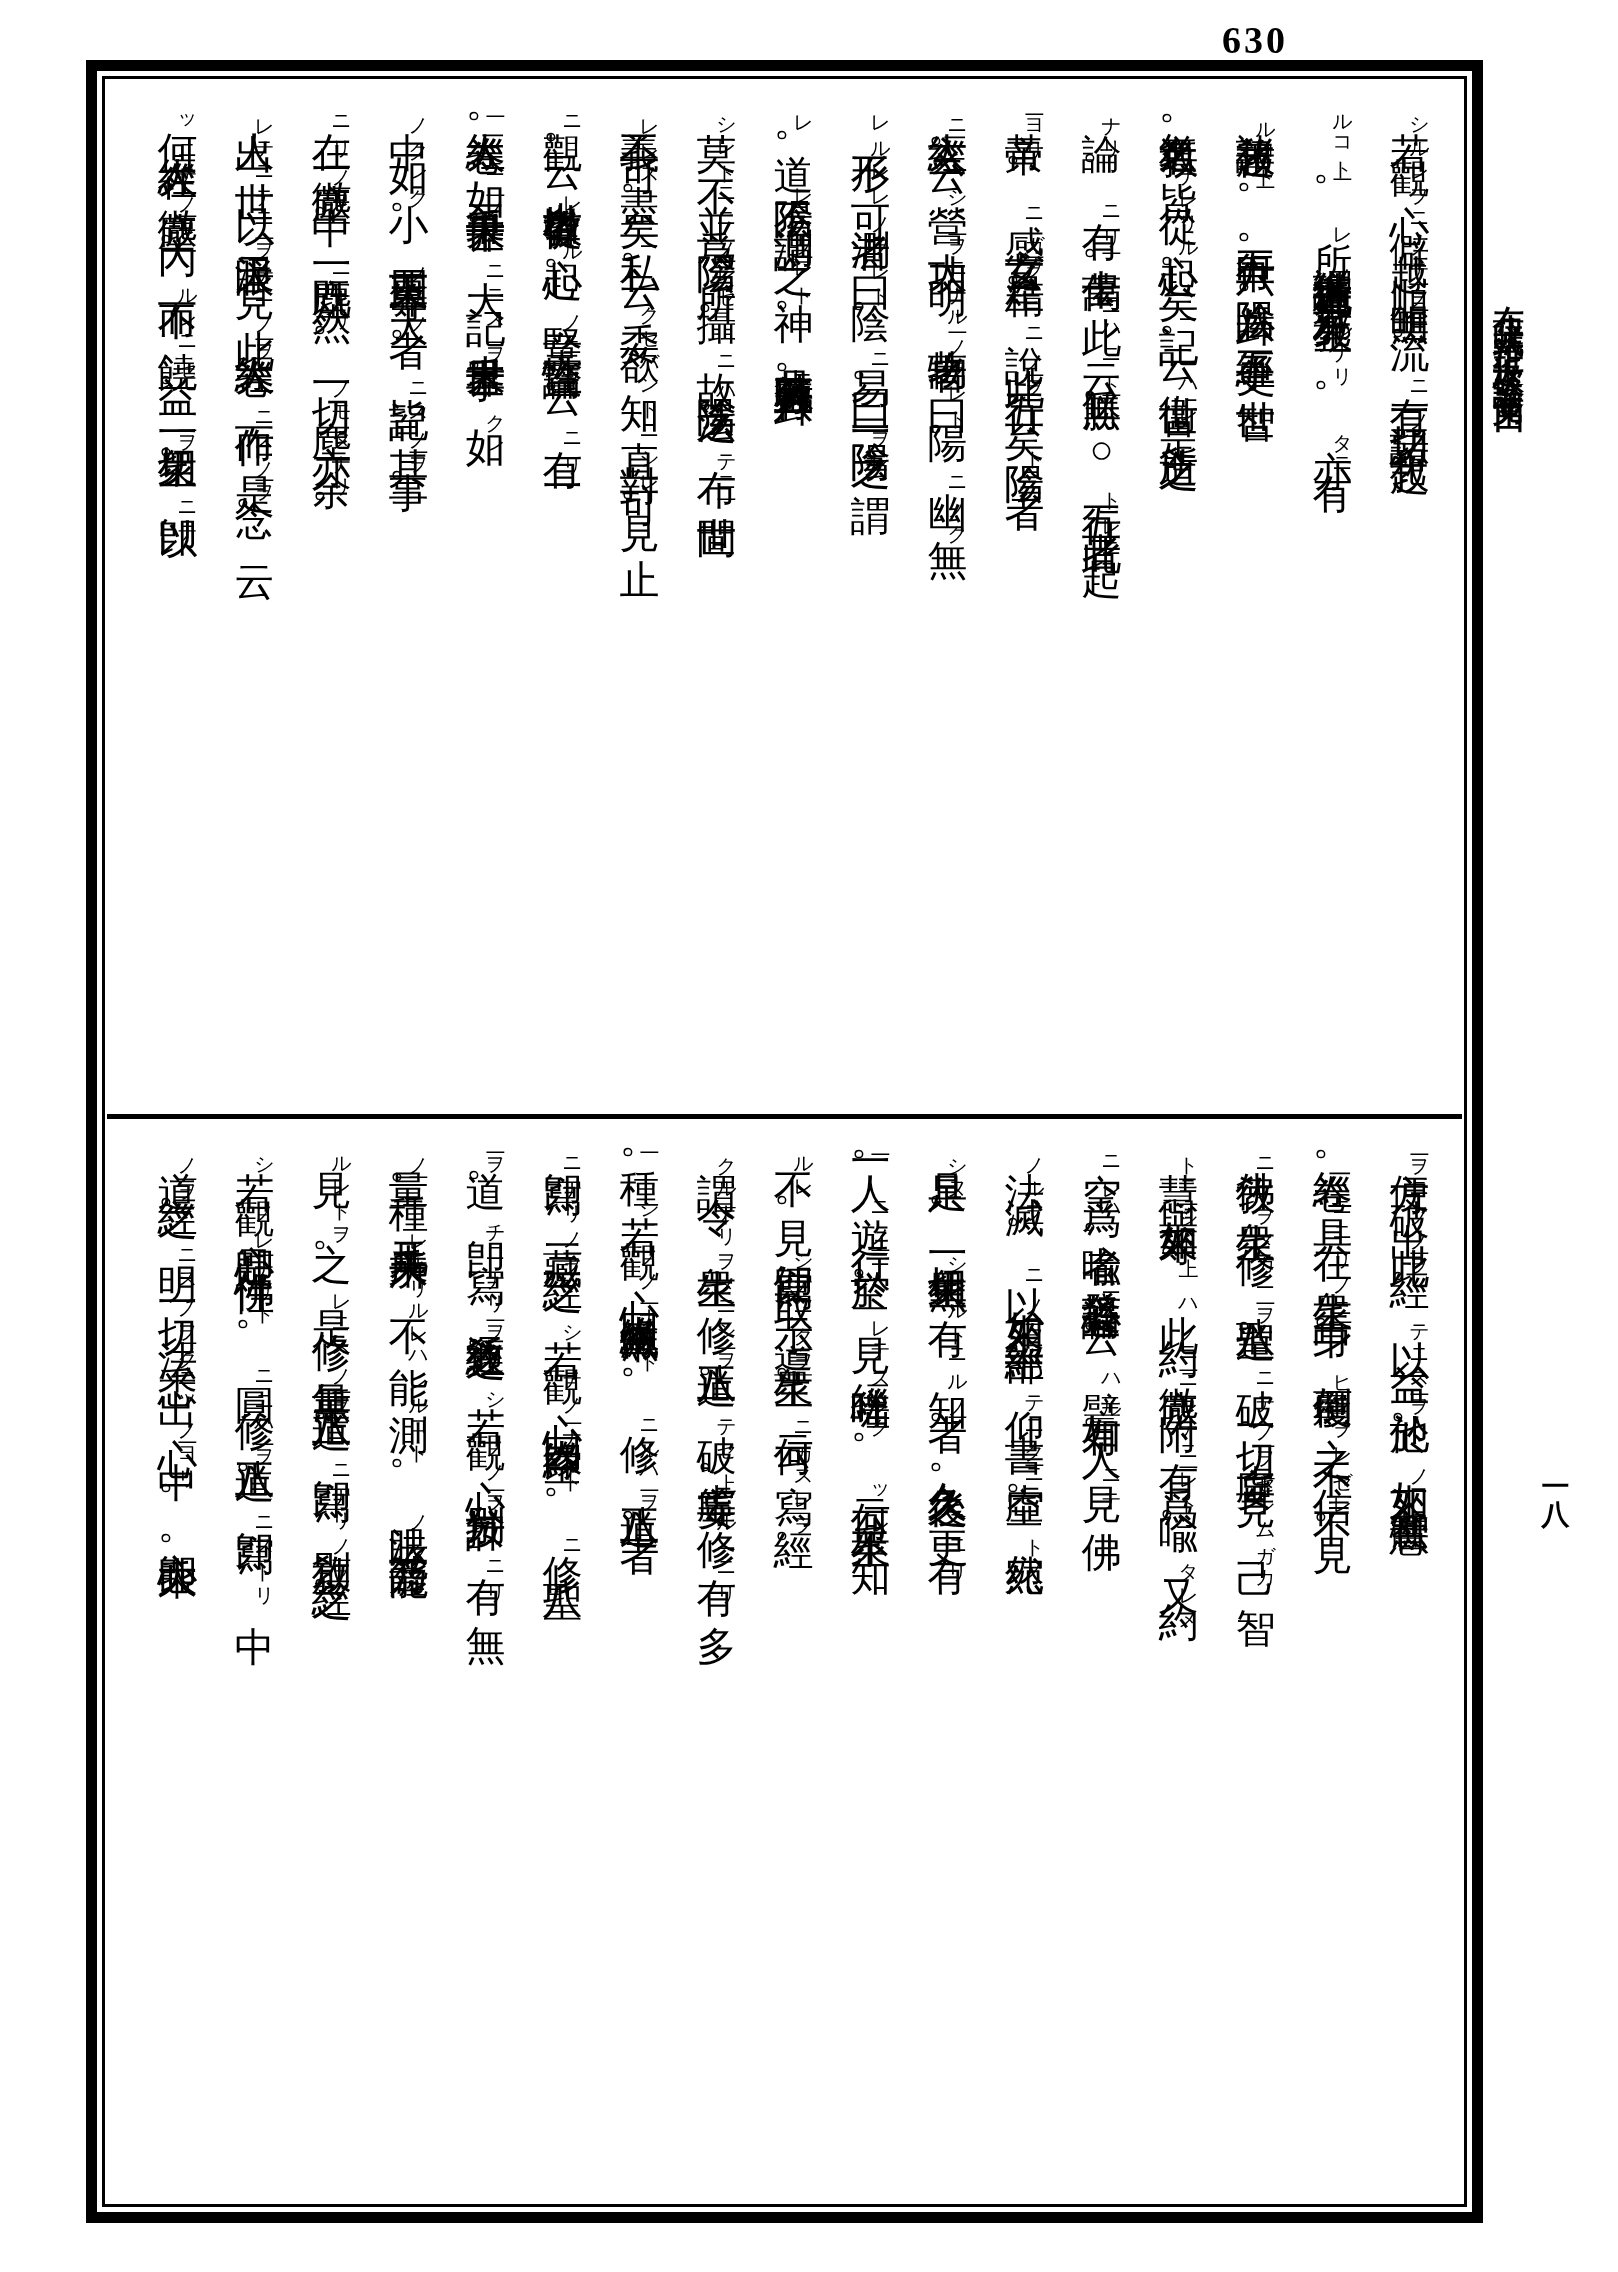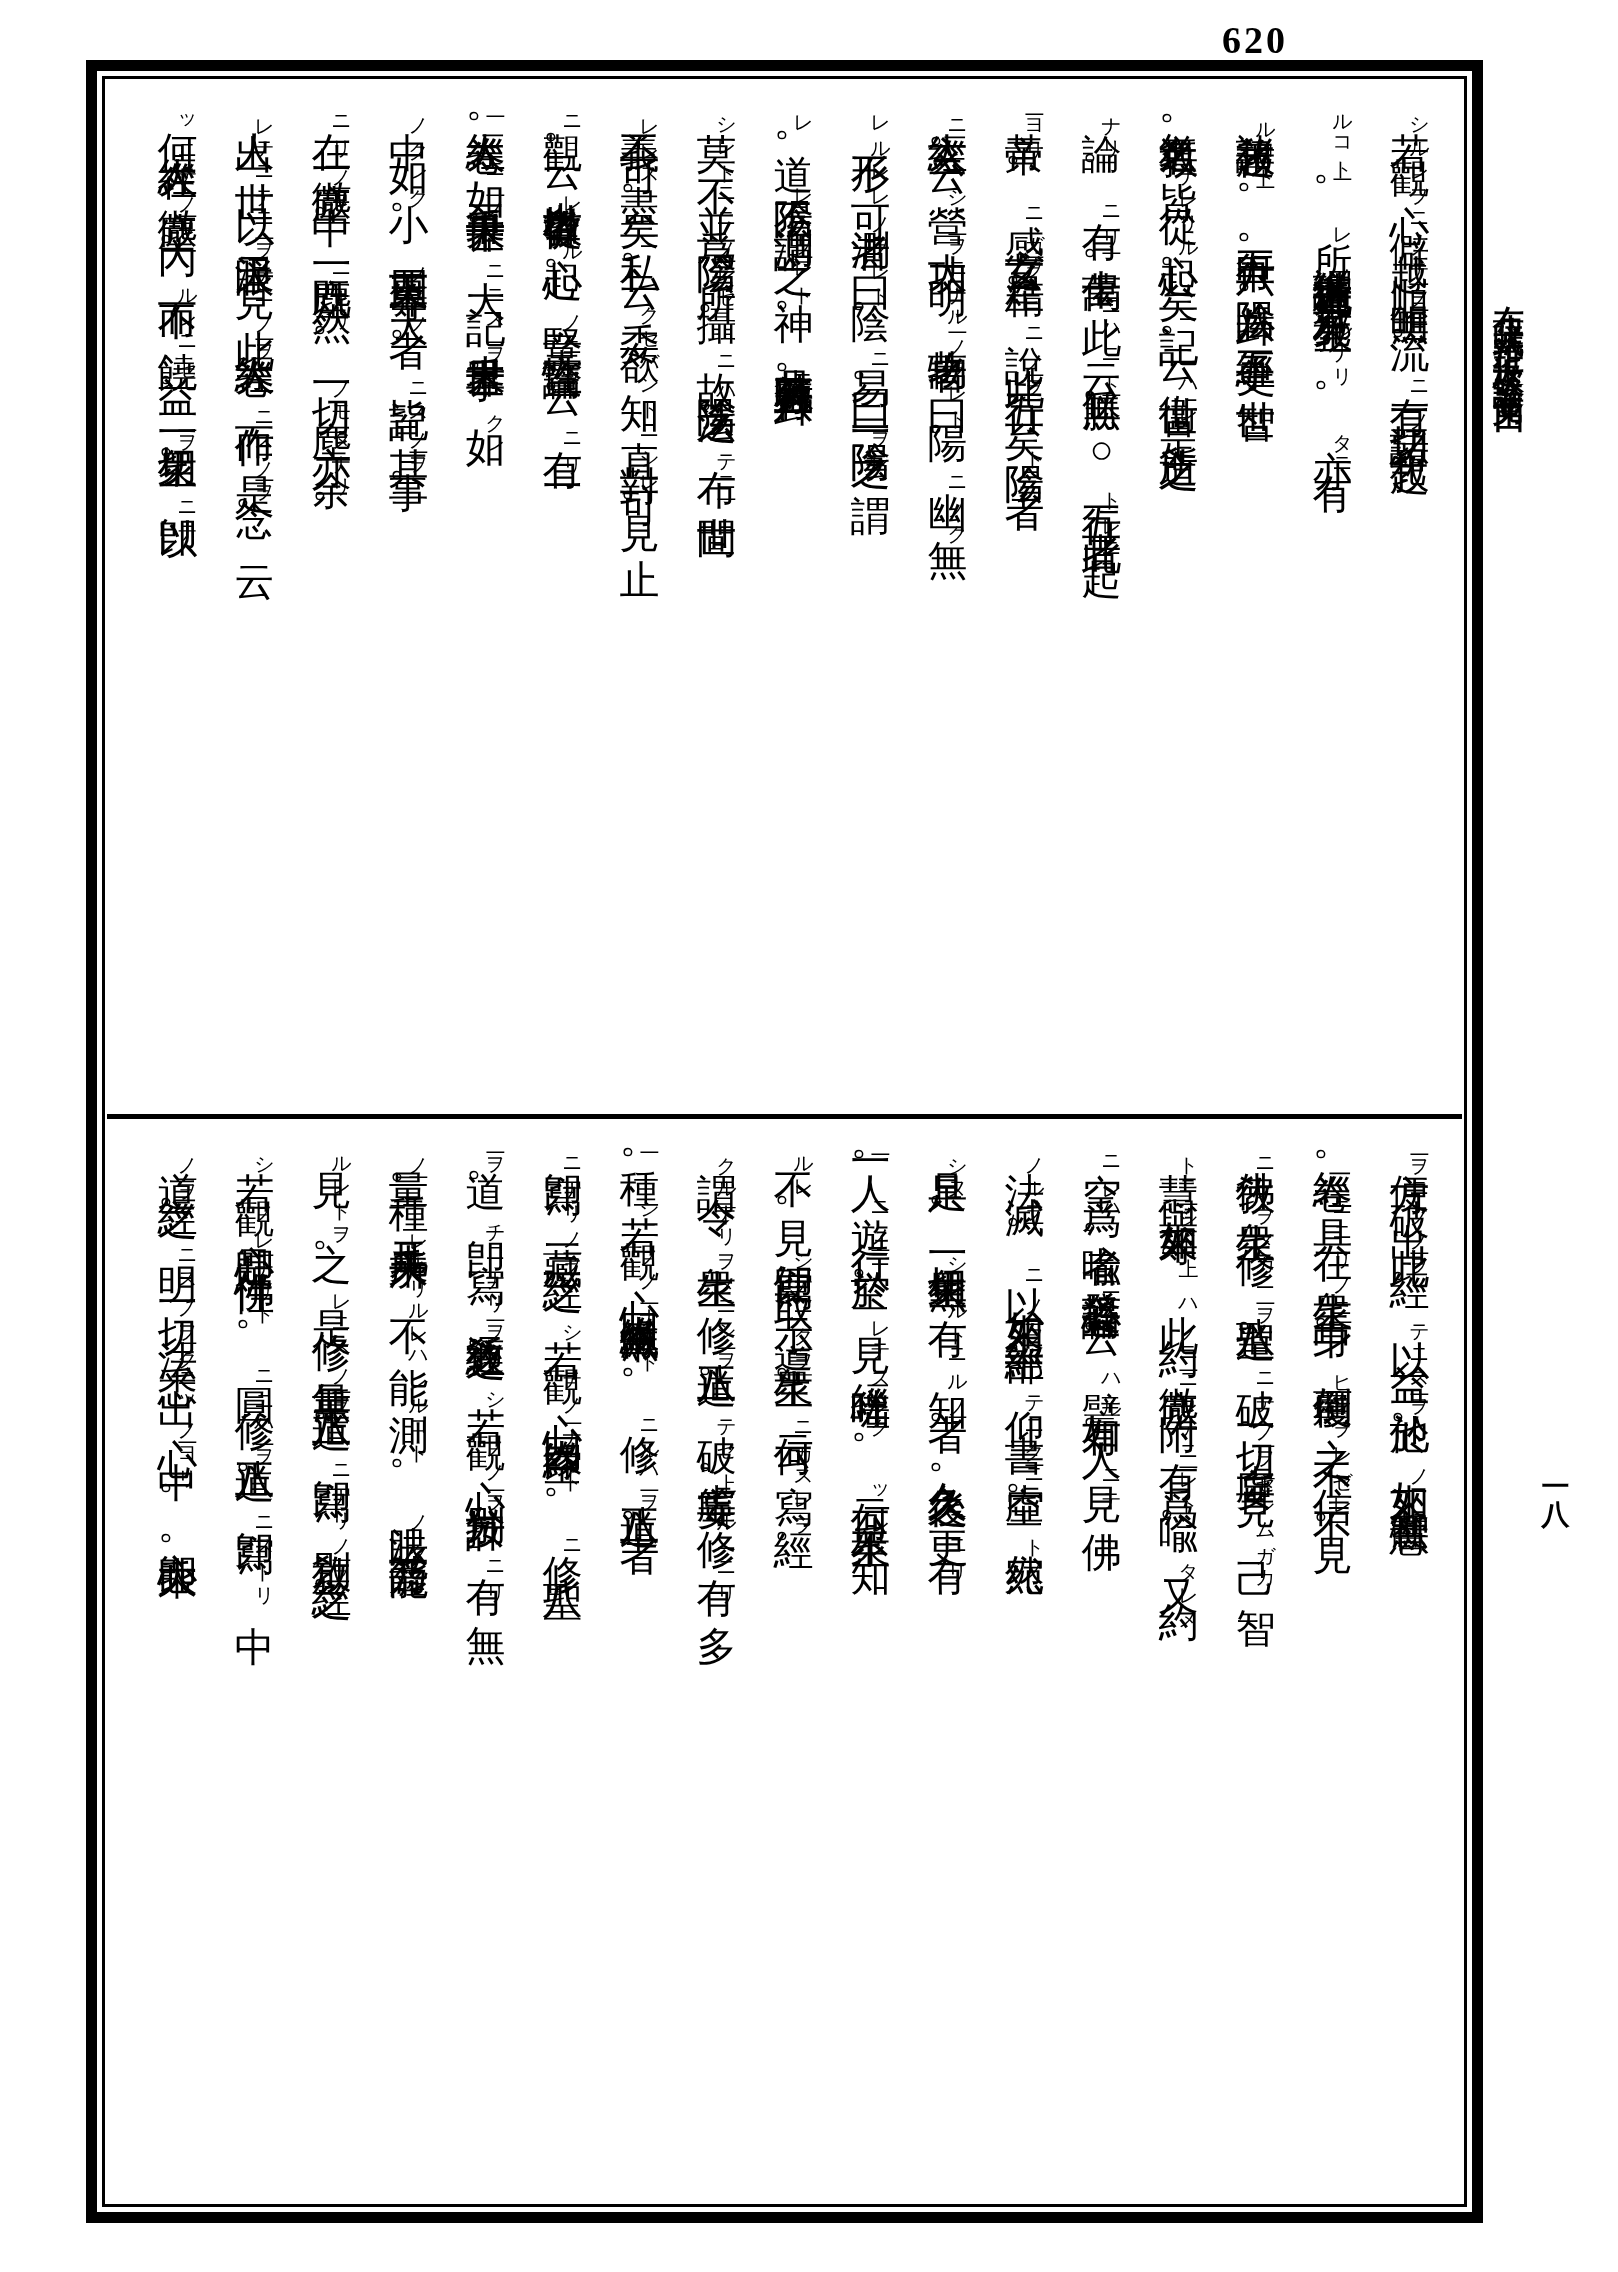--- a/index.html
+++ b/index.html
@@ -50,21 +50,21 @@
     position:absolute;left:1536px;top:1471px;
     writing-mode:vertical-rl;
     font-size:28px;letter-spacing:8px;font-weight:bold;
   }
 </style>
 </head>
 <body>
 
 <div class="page">
 
-  <div class="page-number">620</div>
+  <div class="page-number">630</div>
 
   <div class="frame">
     <div class="frame-inner">
       <div class="reg reg-top" id="reg-top">
           <div class="col">若<span class="sm">シ</span>觀<span class="sm">ルレ</span>心<span class="sm">ヲ</span>僻<span class="sm">ニ</span>越<span class="sm">ノ</span>順<span class="sm">テ</span>無明<span class="sm">ノ</span>流<span class="sm">一ニ</span>。有<span class="sm">ニ</span>一切諸惡<span class="sm">ノ</span>敎起</div>
           <div class="col"><span class="sm">ルコト一</span>。所<span class="sm">レ</span>謂僧法衞世九十五種<span class="sm">ノ</span>邪見敎生<span class="sm">スルナリ</span>。亦<span class="sm">タ</span>有<span class="sm">ニ</span></div>
           <div class="col">諸善敎起<span class="sm">ルコト一</span>。五行六甲。陰陽八卦。五經子史。世智</div>
           <div class="col">無道名敎。皆<span class="sm">ナ</span>從<span class="sm">レリ</span>心起<span class="sm">ル</span>矣。記<span class="sm">ニ</span>云。衞世<span class="sm">ハ</span>是<span class="sm">レ</span>所造之</div>
           <div class="col">論<span class="sm">ナリ</span>。有<span class="sm">ニリ</span>十萬偈<span class="sm">一</span>。此<span class="sm">ニハ</span>云<span class="sm">ニ</span>無勝<span class="sm">ト一</span>。○五行<span class="sm">ト</span>者此<span class="sm">レ</span>起<span class="sm">ニ</span></div>
           <div class="col">黃帝<span class="sm">一ヨリ</span>。感<span class="sm">ニ</span>玄女<span class="sm">ガ</span>星精<span class="sm">一ヲ</span>。說<span class="sm">ニ</span>此<span class="sm">ノ</span>五行<span class="sm">一ヲ</span>矣。陰陽<span class="sm">ト</span>者</div>

